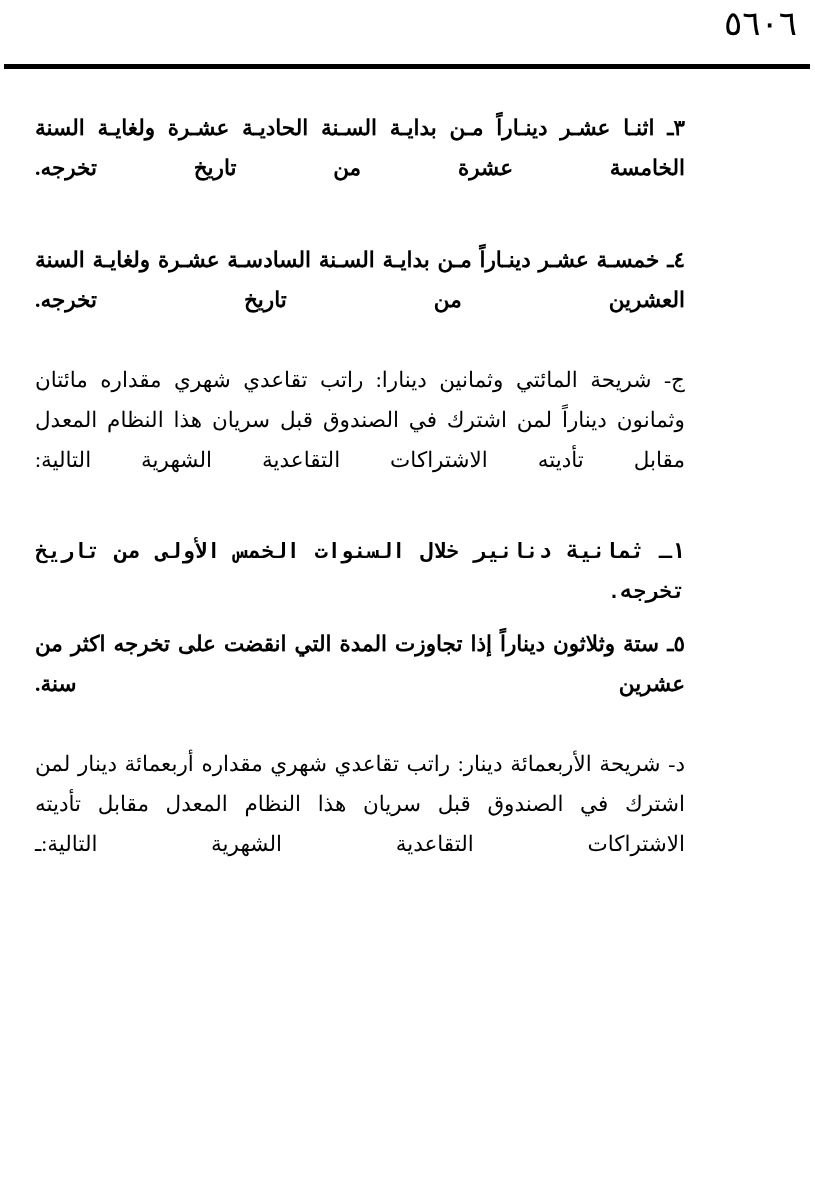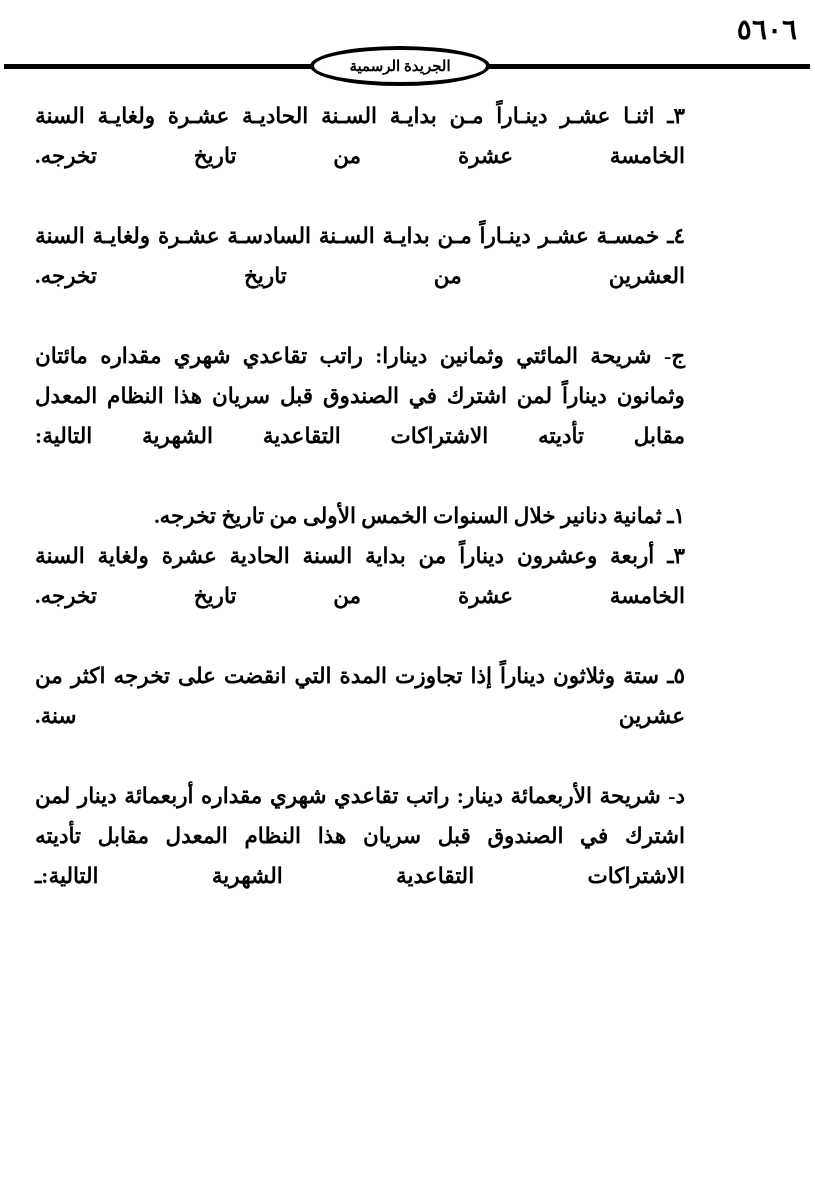--- a/index.html
+++ b/index.html
@@ -25,24 +25,24 @@
   }
 
   
   .page-header {
     position: relative;
     height: 96px;
     width: 815px;
   }
   .page-number-inner {
     position: absolute;
-    top: 16px;
+    top: 7px;
     right: 18px;
-    font-size: 28px;
-    font-weight: 700;
+    font-size: 34px;
+    font-weight: 400;
     line-height: 1;
   }
 
   .header-rule {
     position: absolute;
     top: 64px;
     left: 4px;
     width: 806px;
     height: 5px;
     background: #000000;
@@ -80,35 +80,36 @@
   }
 
   
   .list-item {
     display: block;
     font-size: 21.5px;
     font-weight: 700;
     line-height: 40px;
     text-align: justify;
     text-justify: inter-word;
-    margin: 0 0 0 0;
+    margin: 12px 0 0 0;
     padding: 0;
     word-spacing: 0px;
   }
   .list-item.single {
+    font-family: Liberation Mono, monospace;
   }
   .list-item .marker {
     font-weight: 700;
   }
 
   
   .para {
     display: block;
     font-size: 21.5px;
-    font-weight: 700;
+    font-weight: 400;
     line-height: 40px;
     text-align: justify;
     text-justify: inter-word;
     margin: 0;
     padding: 0;
   }
 
   
   .para::after,
   .list-item::after {
@@ -125,23 +126,20 @@
 </head>
 <body>
 
 <div class="page">
 
   <div class="page-header">
     <div class="page-number-inner">٥٦٠٦</div>
 
     <div class="header-rule"></div>
 
-    <div class="header-badge">
-      <span class="header-badge-label">الجريدة الرسمية</span>
-    </div>
   </div>
 
   <div class="content">
 
     <div>
       <p class="list-item">
         <span class="marker">٣ـ</span>
         <span>اثنـا عشـر دينـاراً مـن بدايـة السـنة الحاديـة عشـرة ولغايـة السنة الخامسة عشرة من تاريخ تخرجه.</span>
       </p>
       <p class="list-item">
@@ -154,24 +152,20 @@
       <span class="marker">ج-</span>
       <span>شريحة المائتي وثمانين دينارا: راتب تقاعدي شهري مقداره مائتان وثمانون ديناراً لمن اشترك في الصندوق قبل سريان هذا النظام المعدل مقابل تأديته الاشتراكات التقاعدية الشهرية التالية:</span>
     </p>
 
     <div>
       <p class="list-item single">
         <span class="marker">١ـ</span>
         <span>ثمانية دنانير خلال السنوات الخمس الأولى من تاريخ تخرجه.</span>
       </p>
       <p class="list-item">
-        <span class="marker">٣ـ</span>
-        <span>أربعة وعشرون ديناراً من بداية السنة الحادية عشرة ولغاية السنة الخامسة عشرة من تاريخ تخرجه.</span>
-      </p>
-      <p class="list-item">
         <span class="marker">٥ـ</span>
         <span>ستة وثلاثون ديناراً إذا تجاوزت المدة التي انقضت على تخرجه اكثر من عشرين سنة.</span>
       </p>
     </div>
 
     <p class="para">
       <span class="marker">د-</span>
       <span>شريحة الأربعمائة دينار: راتب تقاعدي شهري مقداره أربعمائة دينار لمن اشترك في الصندوق قبل سريان هذا النظام المعدل مقابل تأديته الاشتراكات التقاعدية الشهرية التالية:ـ</span>
     </p>
 

